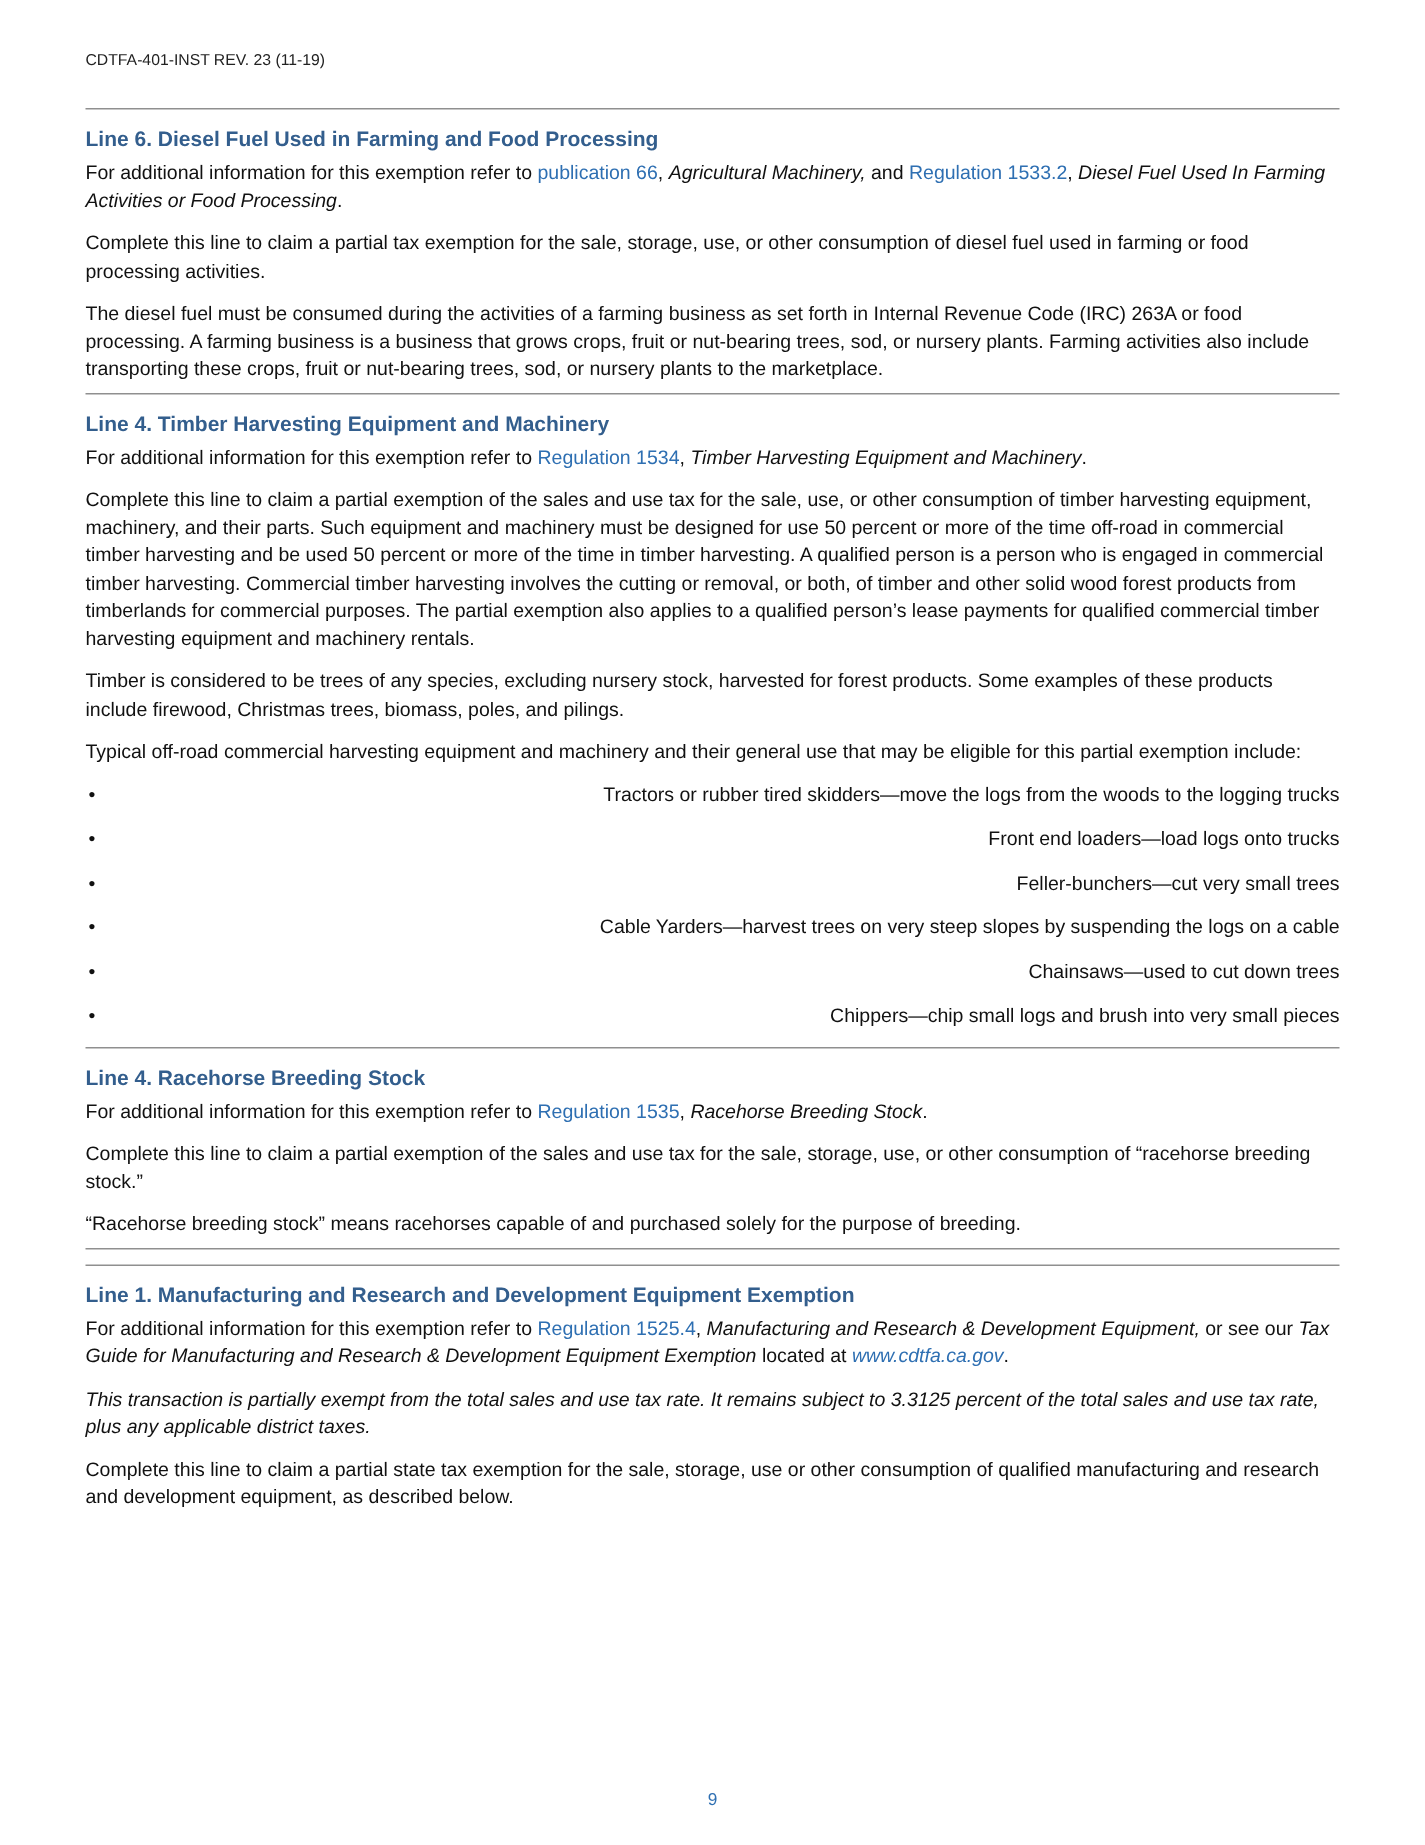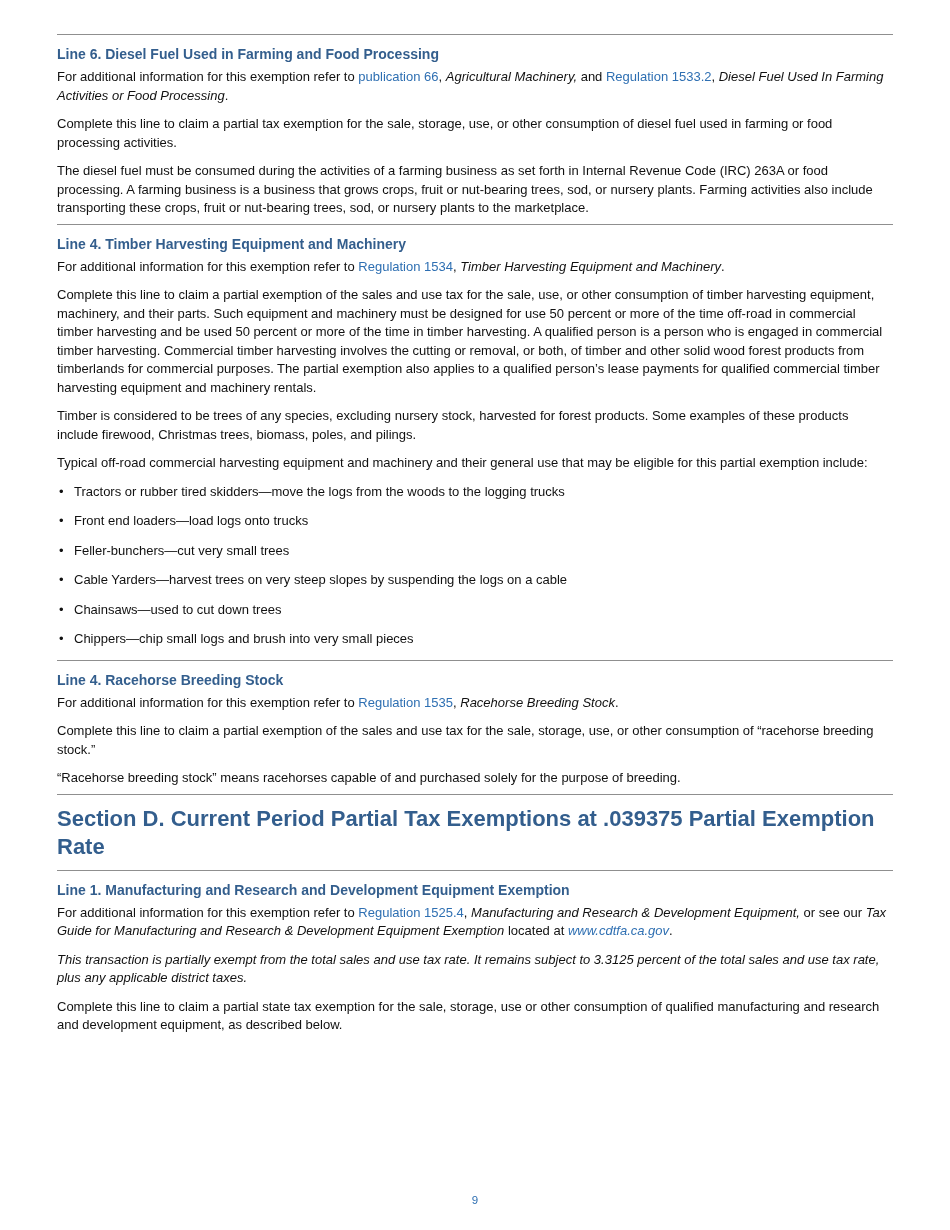--- a/index.html
+++ b/index.html
@@ -23,38 +23,39 @@
   }
   .section-heading{
     color:var(--heading);font-size:22px;font-weight:bold;
     line-height:28px;margin:2px 0 9px 0;
   }
   .para{font-size:13px;line-height:18.5px;margin:0 0 10px 0;}
   .para:last-child{margin-bottom:4px;}
   .link{color:var(--link);}
   .italic{font-style:italic;}
   .link.italic{color:var(--link);font-style:italic;margin-top:37px;}
-  ul.bullets{list-style:none;margin:2px 0 8px 0;padding:0;}
+  ul.bullets{list-style:none;margin:2px 0 8px 0;padding:0;text-align:right;}
   ul.bullets li{
     position:relative;padding-left:17px;margin:0 0 11px 0;
     font-size:13px;line-height:18.5px;
   }
   ul.bullets li::before{
     content:"\2022";position:absolute;left:2px;top:0;
   }
   .page-number{
     position:absolute;left:0;right:0;bottom:24px;text-align:center;
     color:var(--link);font-size:11.5px;
   }
 </style>
 </head>
 <body>
 
 <div class="page">
 
+  <div class="doc-header">CDTFA-401-INST REV. 23 (11-19)</div>
 
   <hr class="rule">
   <section>
     <h2 class="line-heading">Line 6. Diesel Fuel Used in Farming and Food Processing</h2>
     <p class="para"><span>For additional information for this exemption refer to </span><span class="link">publication 66</span><span>, </span><span class="italic">Agricultural Machinery,</span><span> and </span><span class="link">Regulation 1533.2</span><span>, </span><span class="italic">Diesel Fuel Used In Farming Activities or Food Processing</span><span>.</span></p>
     <p class="para">Complete this line to claim a partial tax exemption for the sale, storage, use, or other consumption of diesel fuel used in farming or food processing activities.</p>
     <p class="para">The diesel fuel must be consumed during the activities of a farming business as set forth in Internal Revenue Code (IRC) 263A or food processing. A farming business is a business that grows crops, fruit or nut-bearing trees, sod, or nursery plants. Farming activities also include transporting these crops, fruit or nut-bearing trees, sod, or nursery plants to the marketplace.</p>
   </section>
 
   <hr class="rule">
@@ -76,21 +77,20 @@
 
   <hr class="rule">
   <section>
     <h2 class="line-heading">Line 4. Racehorse Breeding Stock</h2>
     <p class="para"><span>For additional information for this exemption refer to </span><span class="link">Regulation 1535</span><span>, </span><span class="italic">Racehorse Breeding Stock</span><span>.</span></p>
     <p class="para">Complete this line to claim a partial exemption of the sales and use tax for the sale, storage, use, or other consumption of “racehorse breeding stock.”</p>
     <p class="para">“Racehorse breeding stock” means racehorses capable of and purchased solely for the purpose of breeding.</p>
   </section>
 
   <hr class="rule">
-  <h1 class="section-heading">Section D. Current Period Partial Tax Exemptions at .039375 Partial Exemption Rate</h1>
 
   <hr class="rule">
   <section>
     <h2 class="line-heading">Line 1. Manufacturing and Research and Development Equipment Exemption</h2>
     <p class="para"><span>For additional information for this exemption refer to </span><span class="link">Regulation 1525.4</span><span>, </span><span class="italic">Manufacturing and Research &amp; Development Equipment,</span><span> or see our </span><span class="italic">Tax Guide for Manufacturing and Research &amp; Development Equipment Exemption</span><span> located at </span><span class="link italic">www.cdtfa.ca.gov</span><span>.</span></p>
     <p class="para italic">This transaction is partially exempt from the total sales and use tax rate. It remains subject to 3.3125 percent of the total sales and use tax rate, plus any applicable district taxes.</p>
     <p class="para">Complete this line to claim a partial state tax exemption for the sale, storage, use or other consumption of qualified manufacturing and research and development equipment, as described below.</p>
   </section>
 
 </div>

